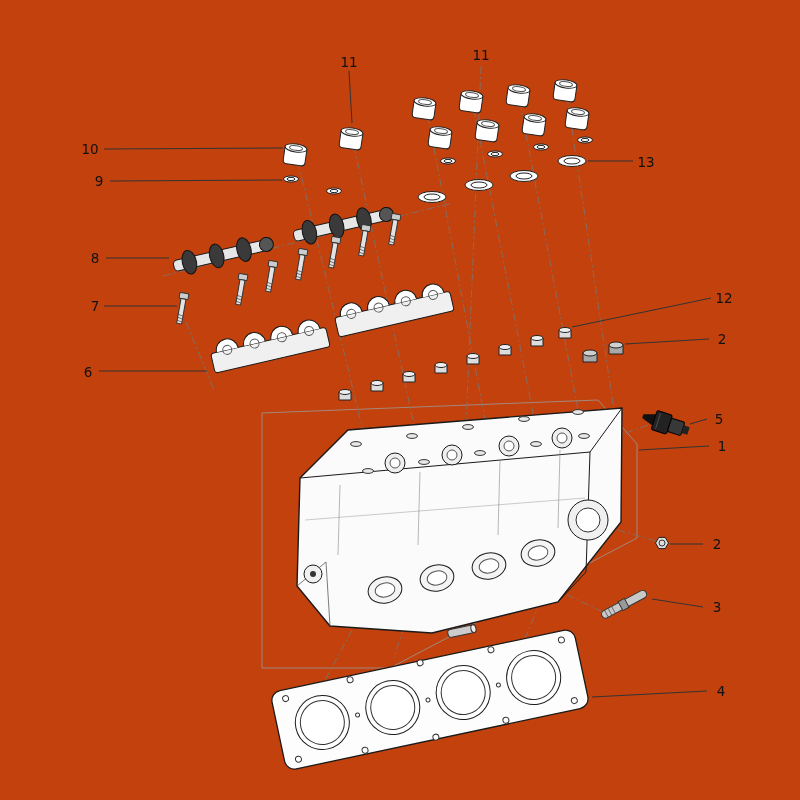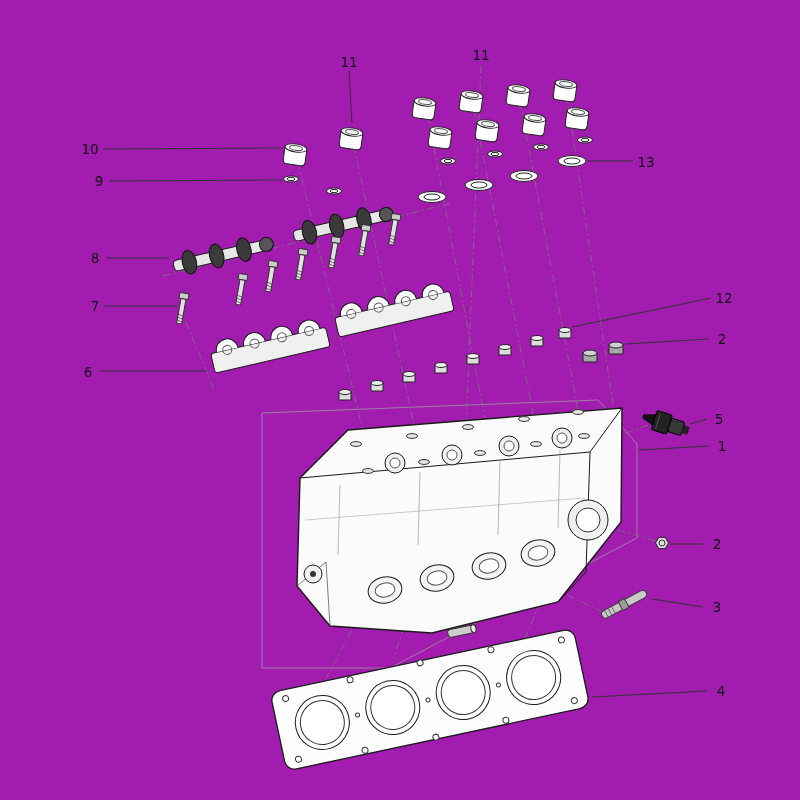--- a/index.html
+++ b/index.html
@@ -1,16 +1,16 @@
 <!DOCTYPE html>
 <html><head>
 <meta charset="utf-8">
 <style>
   html,body{margin:0;padding:0;background:#ffffff;}
-  .stage{width:800px;height:800px;position:relative;background:#a21caf;
+  .stage{width:800px;height:800px;position:relative;background:#c2410c;
          font-family:"DejaVu Sans", sans-serif;overflow:hidden;}
   svg{display:block;}
   .callout{font-size:13.5px;fill:#111;font-family:"DejaVu Sans",sans-serif;}
   .leader{stroke:#333;stroke-width:1;}
   .construction{stroke:#777;stroke-width:.8;stroke-dasharray:8 3 2 3;fill:none;}
   .thin{stroke:#9a9a9a;stroke-width:.8;fill:none;}
 </style>
 </head>
 <body>
 

